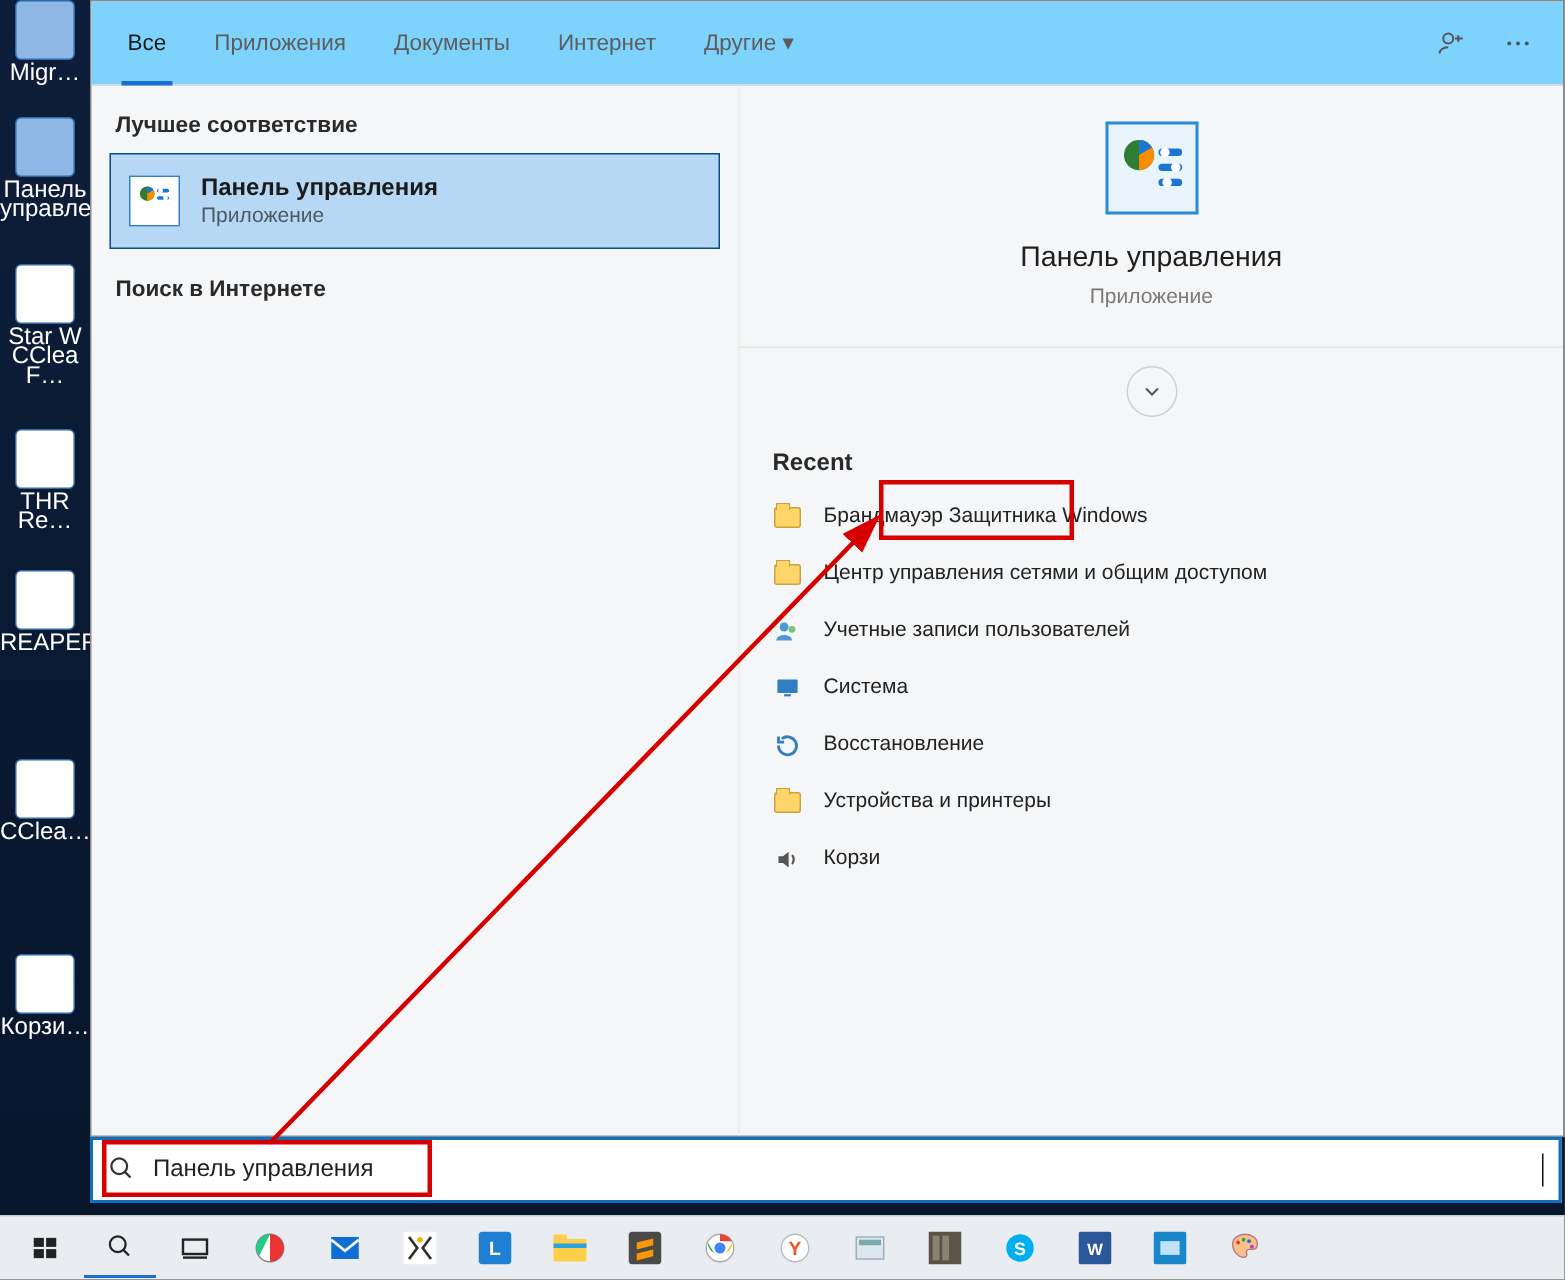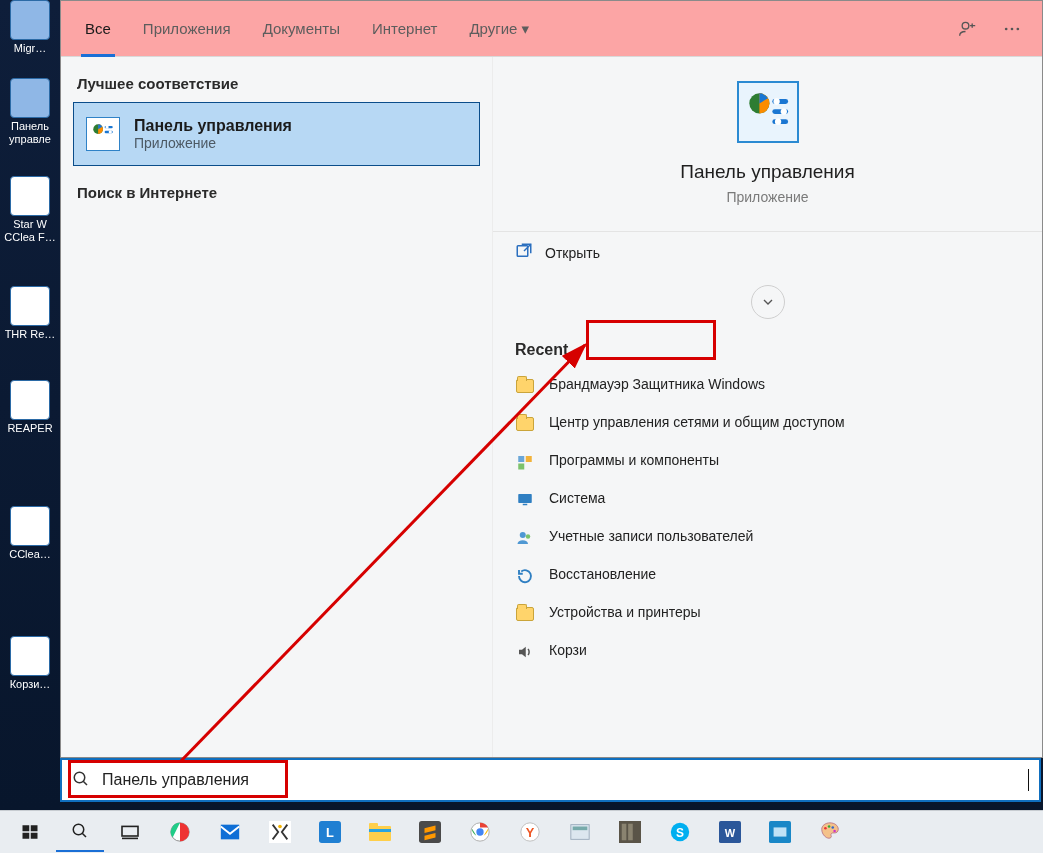--- a/index.html
+++ b/index.html
@@ -1,25 +1,25 @@
 <!DOCTYPE html>
 <html><head>
 <meta charset="utf-8">
 <style>
   html,body{margin:0;padding:0;width:1043px;height:853px;font-family:"Segoe UI",Arial,sans-serif;font-size:14px;color:#222;background:#000;overflow:hidden}
   *{box-sizing:border-box}
   
   .desktop{position:absolute;left:0;top:0;width:1043px;height:810px;background:linear-gradient(180deg,#0e1e3a 0%,#08162c 100%);}
-  .desktop .di{width:60px;position:absolute;left:0;text-align:center;color:#fff;font-size:11px;line-height:13px}
+  .desktop .di{width:60px;position:absolute;left:0;text-align:center;color:#fff;font-size:16px;line-height:13px}
   .di .ico{width:40px;height:40px;margin:0 auto 2px auto;background:#8fb7e6;border:1px solid #2b6aa6;border-radius:4px}
   .di .ico.sh{background:#fff}
   
   .pane{position:absolute;left:60px;top:0;right:0;height:758px;background:#f5f6f7;border:1px solid #8a8a8a;display:flex;flex-direction:column}
   
-  .tabs{display:flex;align-items:center;height:56px;padding:0 8px;border-bottom:1px solid #d9d9d9;background:#fca5a5}
+  .tabs{display:flex;align-items:center;height:56px;padding:0 8px;border-bottom:1px solid #d9d9d9;background:#7dd3fc}
   .tab{padding:0 16px;height:56px;line-height:56px;font-size:15px;color:#5d5d5d;cursor:pointer;position:relative}
   .tab.active{color:#1a1a1a}
   .tab.active::after{content:"";position:absolute;left:12px;right:12px;bottom:0;height:3px;background:#1a6fd6}
   .tabs .spacer{flex:1}
   .tabs .icobtn{width:44px;height:44px;display:flex;align-items:center;justify-content:center;color:#555;cursor:pointer}
   
   .body{flex:1;display:flex;min-height:0}
   .col-left{width:432px;border-right:1px solid #ececec;padding:14px 12px 12px 12px;overflow:hidden}
   .col-right{flex:1;overflow:hidden;display:flex;flex-direction:column}
   .sec-h{font-size:15px;font-weight:600;color:#2a2a2a;padding:4px 0 10px 4px}
@@ -136,30 +136,20 @@
               <rect x="19" y="21" width="11" height="3.4" rx="1.7" fill="#1976d2"></rect>
               <circle cx="22" cy="8.7" r="2.2" fill="#fff"></circle>
               <circle cx="27" cy="15.7" r="2.2" fill="#fff"></circle>
               <circle cx="23" cy="22.7" r="2.2" fill="#fff"></circle>
             </svg>
         </div>
         <div class="ptitle">Панель управления</div>
         <div class="psub">Приложение</div>
       </div>
       <div class="hr"></div>
-      <div class="open-row">
-        <span class="oi">
-          <svg width="18" height="18" viewBox="0 0 24 24" fill="none" stroke="currentColor" stroke-width="2">
-              <rect x="3" y="5" width="14" height="14" rx="1"></rect>
-              <path d="M9 3h12v12"></path>
-              <path d="M21 3l-9 9"></path>
-            </svg>
-        </span>
-        <span>Открыть</span>
-      </div>
       <div class="expand">
         <svg width="16" height="16" viewBox="0 0 24 24" fill="none" stroke="currentColor" stroke-width="2">
             <polyline points="6 9 12 15 18 9"></polyline>
           </svg>
       </div>
 
       <div class="recent-h">Recent</div>
       <div class="rlist">
         <div class="ritem">
             <span class="ri">
@@ -169,45 +159,35 @@
           </div>
         <div class="ritem">
             <span class="ri">
               <span class="folder"></span>
             </span>
             <span>Центр управления сетями и общим доступом</span>
           </div>
         <div class="ritem">
             <span class="ri">
               <svg width="18" height="18" viewBox="0 0 24 24">
-                <rect x="3" y="4" width="8" height="8" fill="#6aa6d8"></rect>
-                <rect x="13" y="4" width="8" height="8" fill="#f2b23a"></rect>
-                <rect x="3" y="14" width="8" height="8" fill="#7cc26c"></rect>
+                <circle cx="9" cy="8" r="4" fill="#4f98d3"></circle>
+                <circle cx="16" cy="10" r="3" fill="#7cc26c"></circle>
+                <path d="M2 20c0-3 3-5 7-5s7 2 7 5" fill="#4f98d3"></path>
               </svg>
             </span>
-            <span>Программы и компоненты</span>
+            <span>Учетные записи пользователей</span>
           </div>
         <div class="ritem">
             <span class="ri">
               <svg width="18" height="18" viewBox="0 0 24 24">
                 <rect x="3" y="4" width="18" height="12" rx="1" fill="#2f7fc2"></rect>
                 <rect x="9" y="17" width="6" height="2" fill="#2f7fc2"></rect>
               </svg>
             </span>
             <span>Система</span>
-          </div>
-        <div class="ritem">
-            <span class="ri">
-              <svg width="18" height="18" viewBox="0 0 24 24">
-                <circle cx="9" cy="8" r="4" fill="#4f98d3"></circle>
-                <circle cx="16" cy="10" r="3" fill="#7cc26c"></circle>
-                <path d="M2 20c0-3 3-5 7-5s7 2 7 5" fill="#4f98d3"></path>
-              </svg>
-            </span>
-            <span>Учетные записи пользователей</span>
           </div>
         <div class="ritem">
             <span class="ri">
               <svg width="18" height="18" viewBox="0 0 24 24" fill="none" stroke="#2f7fc2" stroke-width="2.5">
                 <path d="M4 12a8 8 0 1 0 3-6"></path>
                 <polyline points="4 4 4 9 9 9"></polyline>
               </svg>
             </span>
             <span>Восстановление</span>
           </div>

